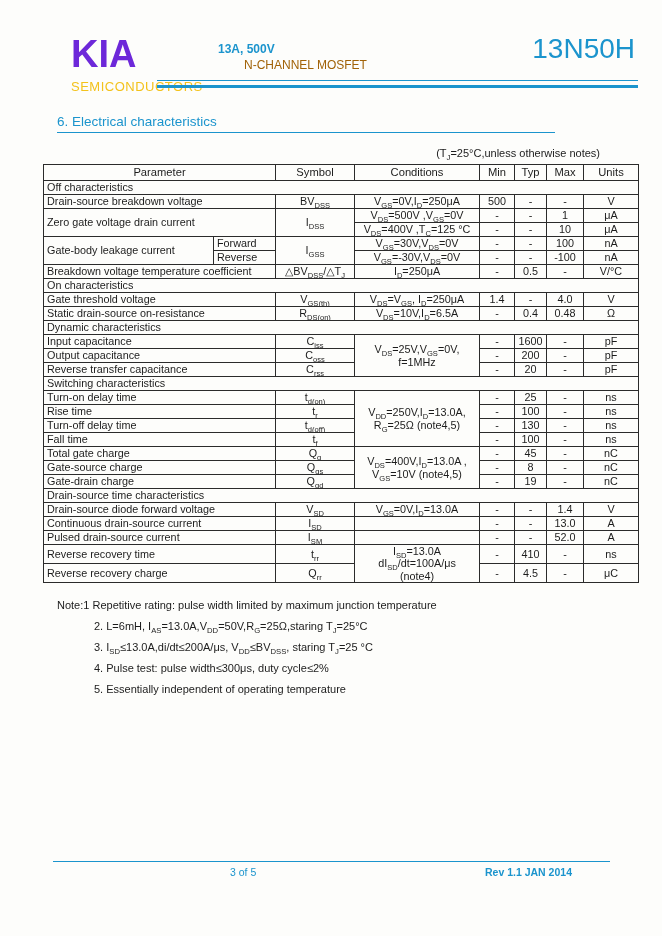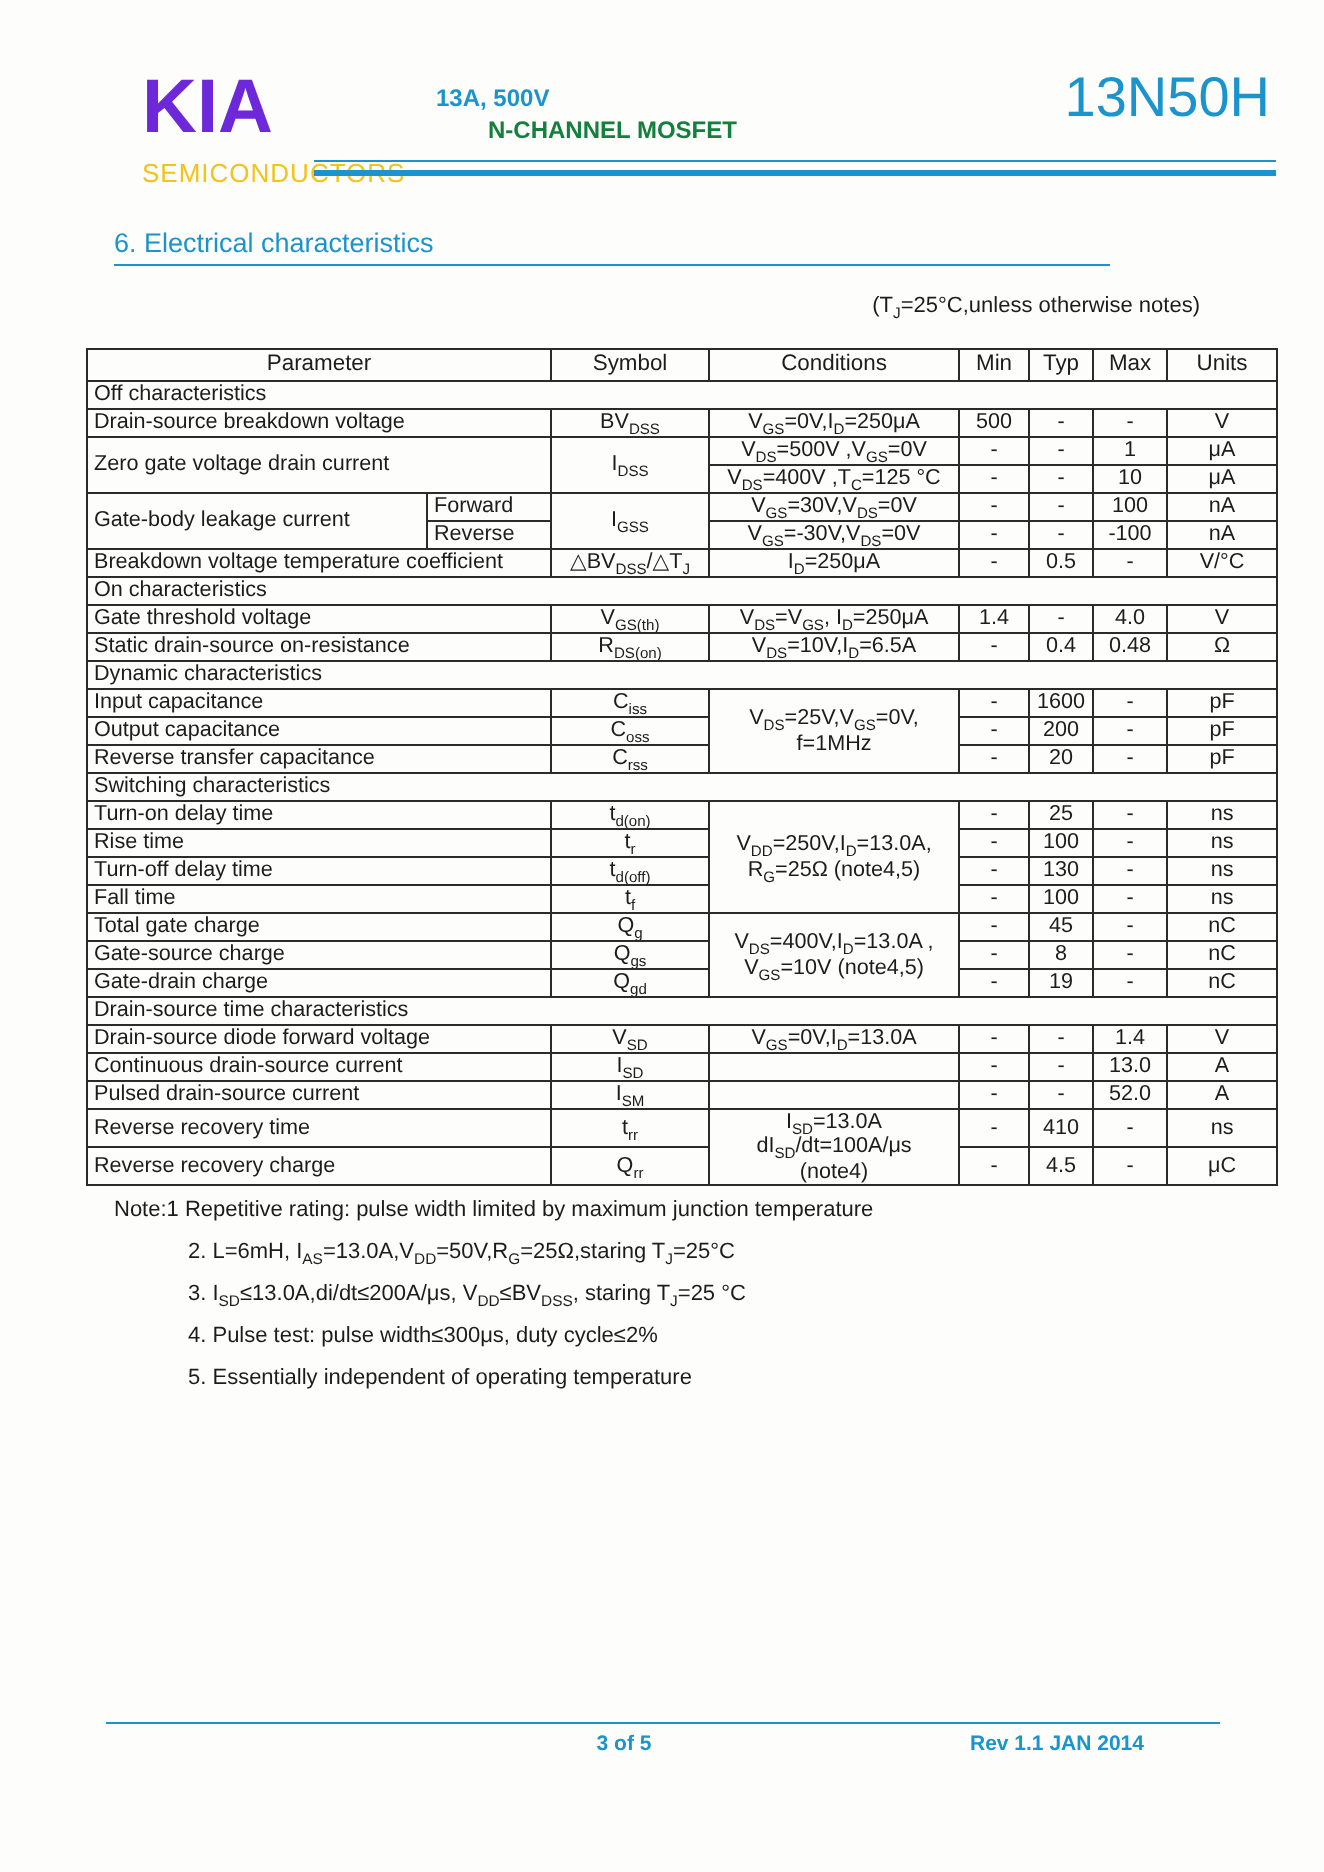--- a/index.html
+++ b/index.html
@@ -5,45 +5,45 @@
   html,body{margin:0;padding:0;background:#ffffff;}
   .page{
     position:relative;width:662px;height:936px;background:#fdfdfb;
     font-family:"Liberation Sans", sans-serif;color:#1c1c1c;overflow:hidden;
   }
   
   .logo-text{position:absolute;left:71px;top:35px;font-size:38px;font-weight:bold;
     color:#6d28d9;line-height:1;letter-spacing:0px;}
   .logo-sub{position:absolute;left:71px;top:79px;font-size:13px;color:#f3c21c;letter-spacing:.5px;}
   .rating-line{position:absolute;left:218px;top:42px;font-size:12px;font-weight:bold;color:#1b94cd;}
-  .device-type{position:absolute;left:218px;top:58px;font-size:12px;font-weight:bold;color:#15803d;padding-left:26px;}
+  .device-type{position:absolute;left:218px;top:58px;font-size:12px;font-weight:normal;color:#a16207;padding-left:26px;}
   .part-number{position:absolute;right:27px;top:33px;font-size:28px;color:#1b94cd;}
   .hline-thin{position:absolute;left:157px;top:80px;width:481px;height:1px;background:#1b94cd;}
   .hline-thick{position:absolute;left:157px;top:85px;width:481px;height:3px;background:#1b94cd;}
   
   .sec-title{position:absolute;left:57px;top:114px;font-size:13.5px;color:#1b94cd;}
   .sec-underline{position:absolute;left:57px;top:132px;width:498px;height:1px;background:#1b94cd;}
   .cond-note{position:absolute;right:62px;top:147px;font-size:11px;color:#1c1c1c;}
   
-  table.ec{position:absolute;left:43px;top:174px;width:595px;border-collapse:collapse;
+  table.ec{position:absolute;left:43px;top:164px;width:595px;border-collapse:collapse;
     table-layout:fixed;font-size:10.8px;padding-left:24px;}
   .ec th,.ec td{border:1px solid #2b2b2b;padding:0 3px;height:13px;text-align:center;
     font-weight:normal;line-height:1.15;overflow:hidden;}
   .ec th{font-size:11.2px;height:15px;}
   .ec td.param{text-align:left;}
   .ec td.sec{text-align:left;}
   sub{font-size:0.7em;line-height:0;}
   
   .notes{position:absolute;left:57px;top:599px;font-size:11px;width:560px;}
   .note-line{margin-left:37px;margin-bottom:9px;}
   .note-line.first{margin-left:0;}
   
   .f-line{position:absolute;left:53px;top:861px;width:557px;height:1px;background:#1b94cd;}
-  .f-page{position:absolute;left:230px;top:866px;width:164px;text-align:center;
-    font-size:10.5px;font-weight:bold;color:#1b94cd;}
+  .f-page{position:absolute;left:230px;top:866px;width:164px;text-align:left;
+    font-size:10.5px;font-weight:normal;color:#1b94cd;}
   .f-rev{position:absolute;left:485px;top:866px;font-size:10.5px;font-weight:bold;color:#1b94cd;}
 </style>
 </head>
 <body>
 
 <div class="page">
 
   <div class="logo-text">KIA</div>
   <div class="logo-sub">SEMICONDUCTORS</div>
   <div class="rating-line">13A, 500V</div>

